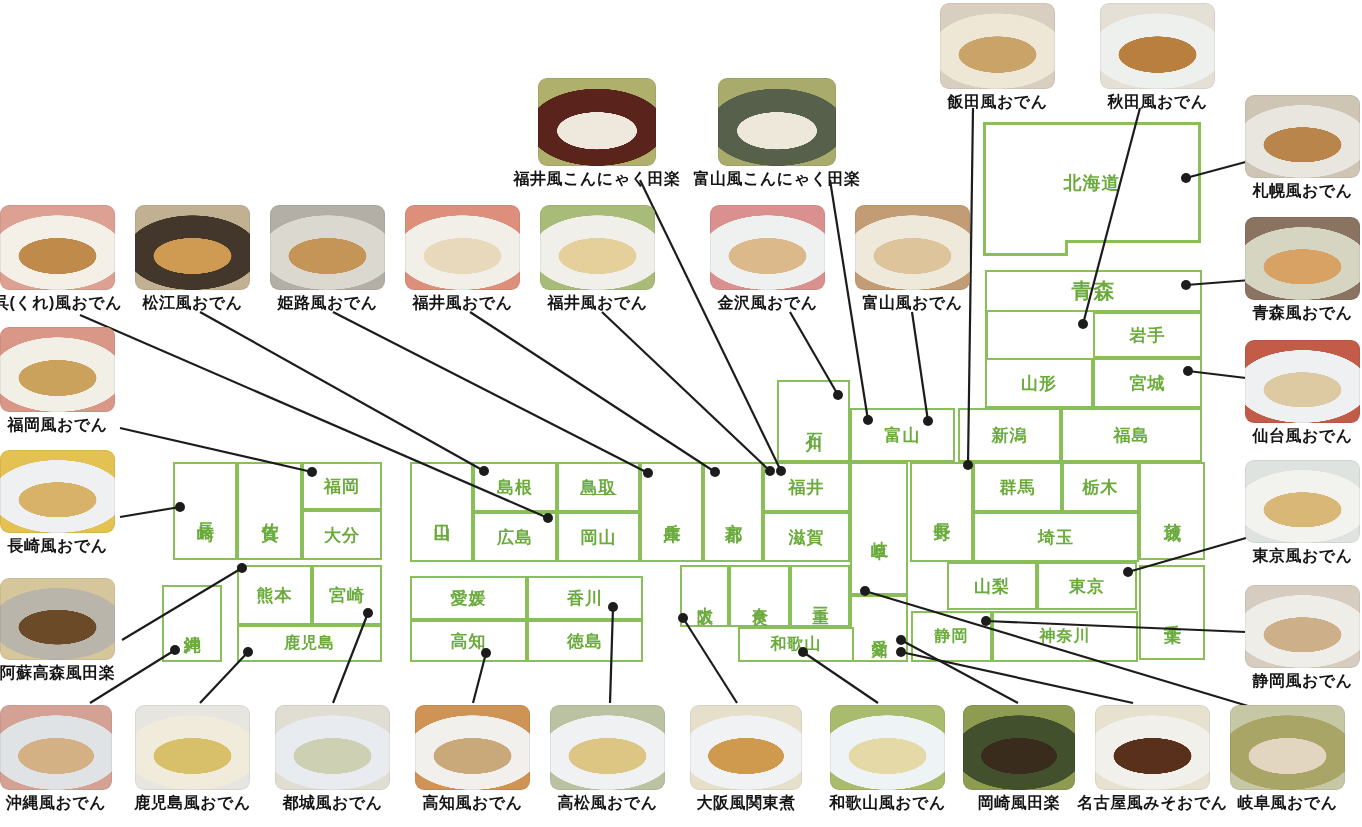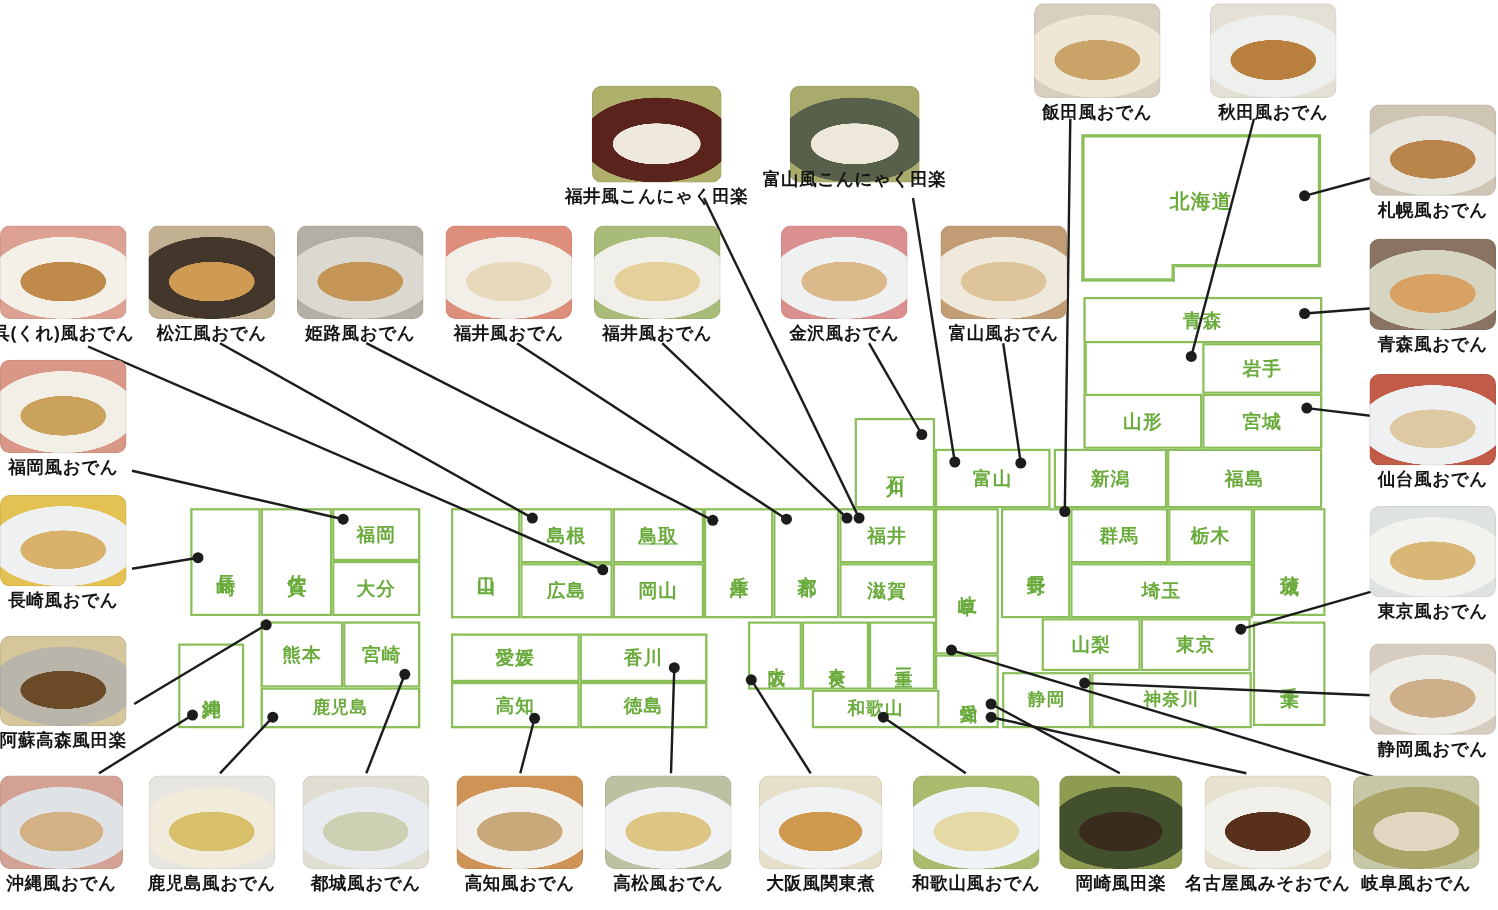--- a/index.html
+++ b/index.html
@@ -35,21 +35,21 @@
   <div class="layer" id="map-layer">
       <div class="block" style="left: 985px; top: 270px; width: 217px; height: 138px;"></div>
       <div class="block" style="left: 410px; top: 462px; width: 293px; height: 100px;"></div>
       <div class="block" style="left: 410px; top: 576px; width: 233px; height: 86px;"></div>
       <div class="block" style="left: 173px; top: 462px; width: 209px; height: 98px;"></div>
       <div class="block" style="left: 237px; top: 565px; width: 145px; height: 97px;"></div>
       <div class="pref thick" style="left: 983px; top: 122px; width: 218px; height: 121px;">
         <span class="htx" style="font-size: 18px;">北海道</span>
       </div>
       <div class="pref" style="left: 985px; top: 270px; width: 217px; height: 42px;">
-        <span class="htx" style="font-size: 17px;">青森</span>
+        <span class="htx" style="font-size: 21px;">青森</span>
       </div>
       <div class="pref" style="left: 985px; top: 358px; width: 108px; height: 50px;">
         <span class="htx" style="font-size: 17px;">山形</span>
       </div>
       <div class="pref" style="left: 1093px; top: 312px; width: 109px; height: 46px;">
         <span class="htx" style="font-size: 17px;">岩手</span>
       </div>
       <div class="pref" style="left: 1093px; top: 358px; width: 109px; height: 50px;">
         <span class="htx" style="font-size: 17px;">宮城</span>
       </div>
@@ -239,21 +239,21 @@
       <circle cx="865" cy="591" r="5" fill="#1c1c1c"></circle>
     </svg>
   <div class="layer" id="photos-layer">
       <div class="photo" style="left: 940px; top: 3px; width: 115px; height: 86px; background: radial-gradient(48% 30% at 50% 60%, rgb(201, 163, 104) 0px, rgb(201, 163, 104) 70%, rgba(0, 0, 0, 0) 71%), radial-gradient(58% 44% at 50% 56%, rgb(239, 231, 213) 0px, rgb(239, 231, 213) 99%, rgba(0, 0, 0, 0) 100%), rgb(217, 207, 192);"></div>
       <div class="photo-label" style="left: 997.5px; top: 92px;">飯田風おでん</div>
       <div class="photo" style="left: 1100px; top: 3px; width: 115px; height: 86px; background: radial-gradient(48% 30% at 50% 60%, rgb(185, 127, 63) 0px, rgb(185, 127, 63) 70%, rgba(0, 0, 0, 0) 71%), radial-gradient(58% 44% at 50% 56%, rgb(238, 240, 238) 0px, rgb(238, 240, 238) 99%, rgba(0, 0, 0, 0) 100%), rgb(229, 224, 214);"></div>
       <div class="photo-label" style="left: 1157.5px; top: 92px;">秋田風おでん</div>
       <div class="photo" style="left: 538px; top: 78px; width: 118px; height: 88px; background: radial-gradient(48% 30% at 50% 60%, rgb(239, 233, 221) 0px, rgb(239, 233, 221) 70%, rgba(0, 0, 0, 0) 71%), radial-gradient(58% 44% at 50% 56%, rgb(90, 36, 28) 0px, rgb(90, 36, 28) 99%, rgba(0, 0, 0, 0) 100%), rgb(174, 176, 107);"></div>
       <div class="photo-label" style="left: 597px; top: 169px;">福井風こんにゃく田楽</div>
       <div class="photo" style="left: 718px; top: 78px; width: 118px; height: 88px; background: radial-gradient(48% 30% at 50% 60%, rgb(238, 232, 218) 0px, rgb(238, 232, 218) 70%, rgba(0, 0, 0, 0) 71%), radial-gradient(58% 44% at 50% 56%, rgb(86, 96, 74) 0px, rgb(86, 96, 74) 99%, rgba(0, 0, 0, 0) 100%), rgb(169, 171, 109);"></div>
-      <div class="photo-label" style="left: 777px; top: 153px;">富山風こんにゃく田楽</div>
+      <div class="photo-label" style="left: 777px; top: 169px;">富山風こんにゃく田楽</div>
       <div class="photo" style="left: 0px; top: 205px; width: 115px; height: 85px; background: radial-gradient(48% 30% at 50% 60%, rgb(192, 138, 74) 0px, rgb(192, 138, 74) 70%, rgba(0, 0, 0, 0) 71%), radial-gradient(58% 44% at 50% 56%, rgb(244, 240, 232) 0px, rgb(244, 240, 232) 99%, rgba(0, 0, 0, 0) 100%), rgb(220, 161, 147);"></div>
       <div class="photo-label" style="left: 57.5px; top: 293px;">呉(くれ)風おでん</div>
       <div class="photo" style="left: 135px; top: 205px; width: 115px; height: 85px; background: radial-gradient(48% 30% at 50% 60%, rgb(207, 154, 82) 0px, rgb(207, 154, 82) 70%, rgba(0, 0, 0, 0) 71%), radial-gradient(58% 44% at 50% 56%, rgb(67, 55, 44) 0px, rgb(67, 55, 44) 99%, rgba(0, 0, 0, 0) 100%), rgb(194, 176, 146);"></div>
       <div class="photo-label" style="left: 192.5px; top: 293px;">松江風おでん</div>
       <div class="photo" style="left: 270px; top: 205px; width: 115px; height: 85px; background: radial-gradient(48% 30% at 50% 60%, rgb(196, 149, 86) 0px, rgb(196, 149, 86) 70%, rgba(0, 0, 0, 0) 71%), radial-gradient(58% 44% at 50% 56%, rgb(219, 216, 207) 0px, rgb(219, 216, 207) 99%, rgba(0, 0, 0, 0) 100%), rgb(179, 175, 166);"></div>
       <div class="photo-label" style="left: 327.5px; top: 293px;">姫路風おでん</div>
       <div class="photo" style="left: 405px; top: 205px; width: 115px; height: 85px; background: radial-gradient(48% 30% at 50% 60%, rgb(232, 217, 189) 0px, rgb(232, 217, 189) 70%, rgba(0, 0, 0, 0) 71%), radial-gradient(58% 44% at 50% 56%, rgb(242, 239, 233) 0px, rgb(242, 239, 233) 99%, rgba(0, 0, 0, 0) 100%), rgb(221, 143, 124);"></div>
       <div class="photo-label" style="left: 462.5px; top: 293px;">福井風おでん</div>
       <div class="photo" style="left: 540px; top: 205px; width: 115px; height: 85px; background: radial-gradient(48% 30% at 50% 60%, rgb(229, 207, 154) 0px, rgb(229, 207, 154) 70%, rgba(0, 0, 0, 0) 71%), radial-gradient(58% 44% at 50% 56%, rgb(240, 239, 233) 0px, rgb(240, 239, 233) 99%, rgba(0, 0, 0, 0) 100%), rgb(169, 187, 121);"></div>
       <div class="photo-label" style="left: 597.5px; top: 293px;">福井風おでん</div>

